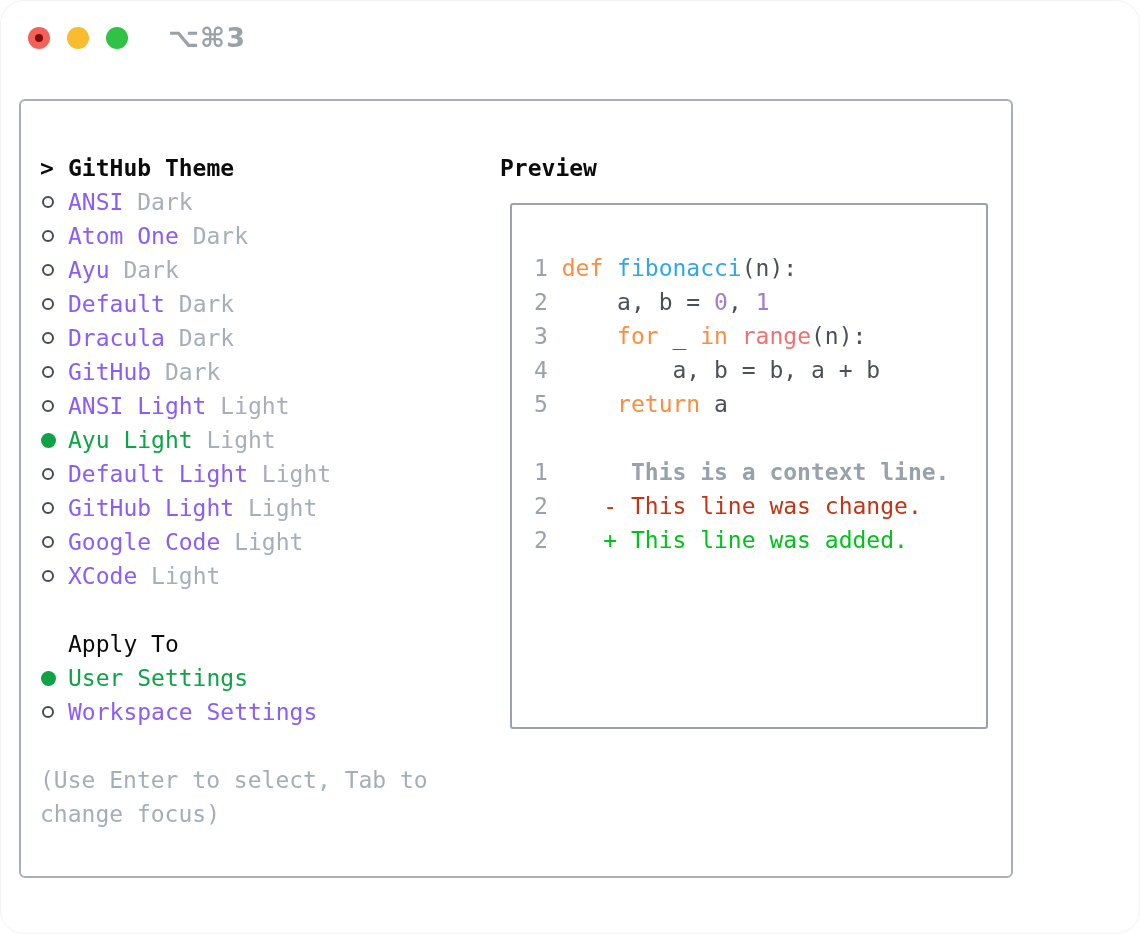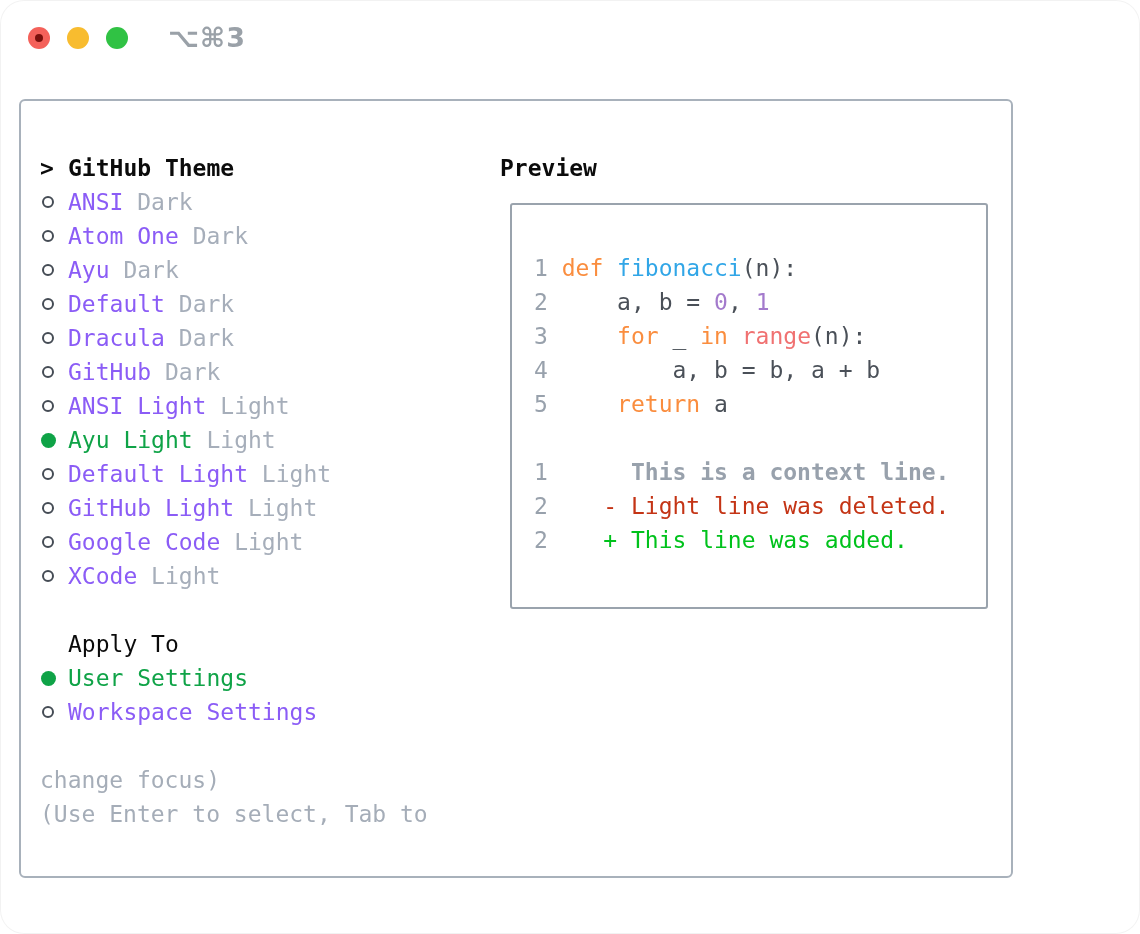--- a/index.html
+++ b/index.html
@@ -51,21 +51,21 @@
   .item-label.selected { color:#0fa347; }
   .item-variant { color:#a6aeba; }
   .help-line { height:34px; line-height:34px; font-size:23px; color:#a5adb8; white-space:pre; }
 
   
   .preview-title {
     position:absolute; left:479px; top:50px; height:34px; line-height:34px;
     font-size:23px; font-weight:bold; color:#0b0b0b;
   }
   .preview-box {
-    position:absolute; left:489px; top:102px; width:478px; height:406px;
+    position:absolute; left:489px; top:102px; width:478px; height:526px;
     border:2px solid #9aa3ad; border-radius:3px; background:#ffffff;
   }
   .code { padding:46px 0 0 22px; }
   .code-line { height:34px; line-height:34px; font-size:23px; white-space:pre; }
   .tk-ln  { color:#98a1ac; }
   .tk-df  { color:#4a5058; }
   .tk-kw  { color:#fa8d3e; }
   .tk-fn  { color:#31a6e7; }
   .tk-num { color:#a37acc; }
   .tk-bi  { color:#f07171; }
@@ -98,34 +98,34 @@
         <div class="row"><span class="prefix"><span class="radio-dot"></span></span><span class="item-label selected">Ayu Light</span><span class="item-variant"> Light</span></div>
         <div class="row"><span class="prefix"><span class="radio-ring"></span></span><span class="item-label">Default Light</span><span class="item-variant"> Light</span></div>
         <div class="row"><span class="prefix"><span class="radio-ring"></span></span><span class="item-label">GitHub Light</span><span class="item-variant"> Light</span></div>
         <div class="row"><span class="prefix"><span class="radio-ring"></span></span><span class="item-label">Google Code</span><span class="item-variant"> Light</span></div>
         <div class="row"><span class="prefix"><span class="radio-ring"></span></span><span class="item-label">XCode</span><span class="item-variant"> Light</span></div>
         <div class="row"></div>
         <div class="row"><span class="prefix"></span><span class="hdr2">Apply To</span></div>
         <div class="row"><span class="prefix"><span class="radio-dot"></span></span><span class="item-label selected">User Settings</span></div>
         <div class="row"><span class="prefix"><span class="radio-ring"></span></span><span class="item-label">Workspace Settings</span></div>
         <div class="row"></div>
+        <div class="help-line">(Use Enter to select, Tab to</div>
         <div class="help-line">change focus)</div>
-        <div class="help-line">(Use Enter to select, Tab to</div>
       </div>
 
     <div class="preview-title">Preview</div>
 
     <div class="preview-box">
       <div class="code" id="code-block">
           <div class="code-line"><span class="tk-ln">1 </span><span class="tk-kw">def </span><span class="tk-fn">fibonacci</span><span class="tk-df">(n):</span></div>
           <div class="code-line"><span class="tk-ln">2 </span><span class="tk-df">    </span><span class="tk-df">a</span><span class="tk-df">, </span><span class="tk-df">b</span><span class="tk-df"> = </span><span class="tk-num">0</span><span class="tk-df">, </span><span class="tk-num">1</span></div>
           <div class="code-line"><span class="tk-ln">3 </span><span class="tk-df">    </span><span class="tk-kw">for</span><span class="tk-df"> _ </span><span class="tk-kw">in</span><span class="tk-df"> </span><span class="tk-bi">range</span><span class="tk-df">(n):</span></div>
           <div class="code-line"><span class="tk-ln">4 </span><span class="tk-df">        a, b = b, a + b</span></div>
           <div class="code-line"><span class="tk-ln">5 </span><span class="tk-df">    </span><span class="tk-kw">return</span><span class="tk-df"> a</span></div>
           <div class="code-line"></div>
           <div class="code-line"><span class="tk-ln">1 </span><span class="tk-ctx">     This is a context line.</span></div>
-          <div class="code-line"><span class="tk-ln">2 </span><span class="tk-del">   - Light line was deleted.</span></div>
+          <div class="code-line"><span class="tk-ln">2 </span><span class="tk-del">   - This line was change.</span></div>
           <div class="code-line"><span class="tk-ln">2 </span><span class="tk-add">   + This line was added.</span></div>
         </div>
     </div>
   </div>
 
 </div>
 
 </body></html>

